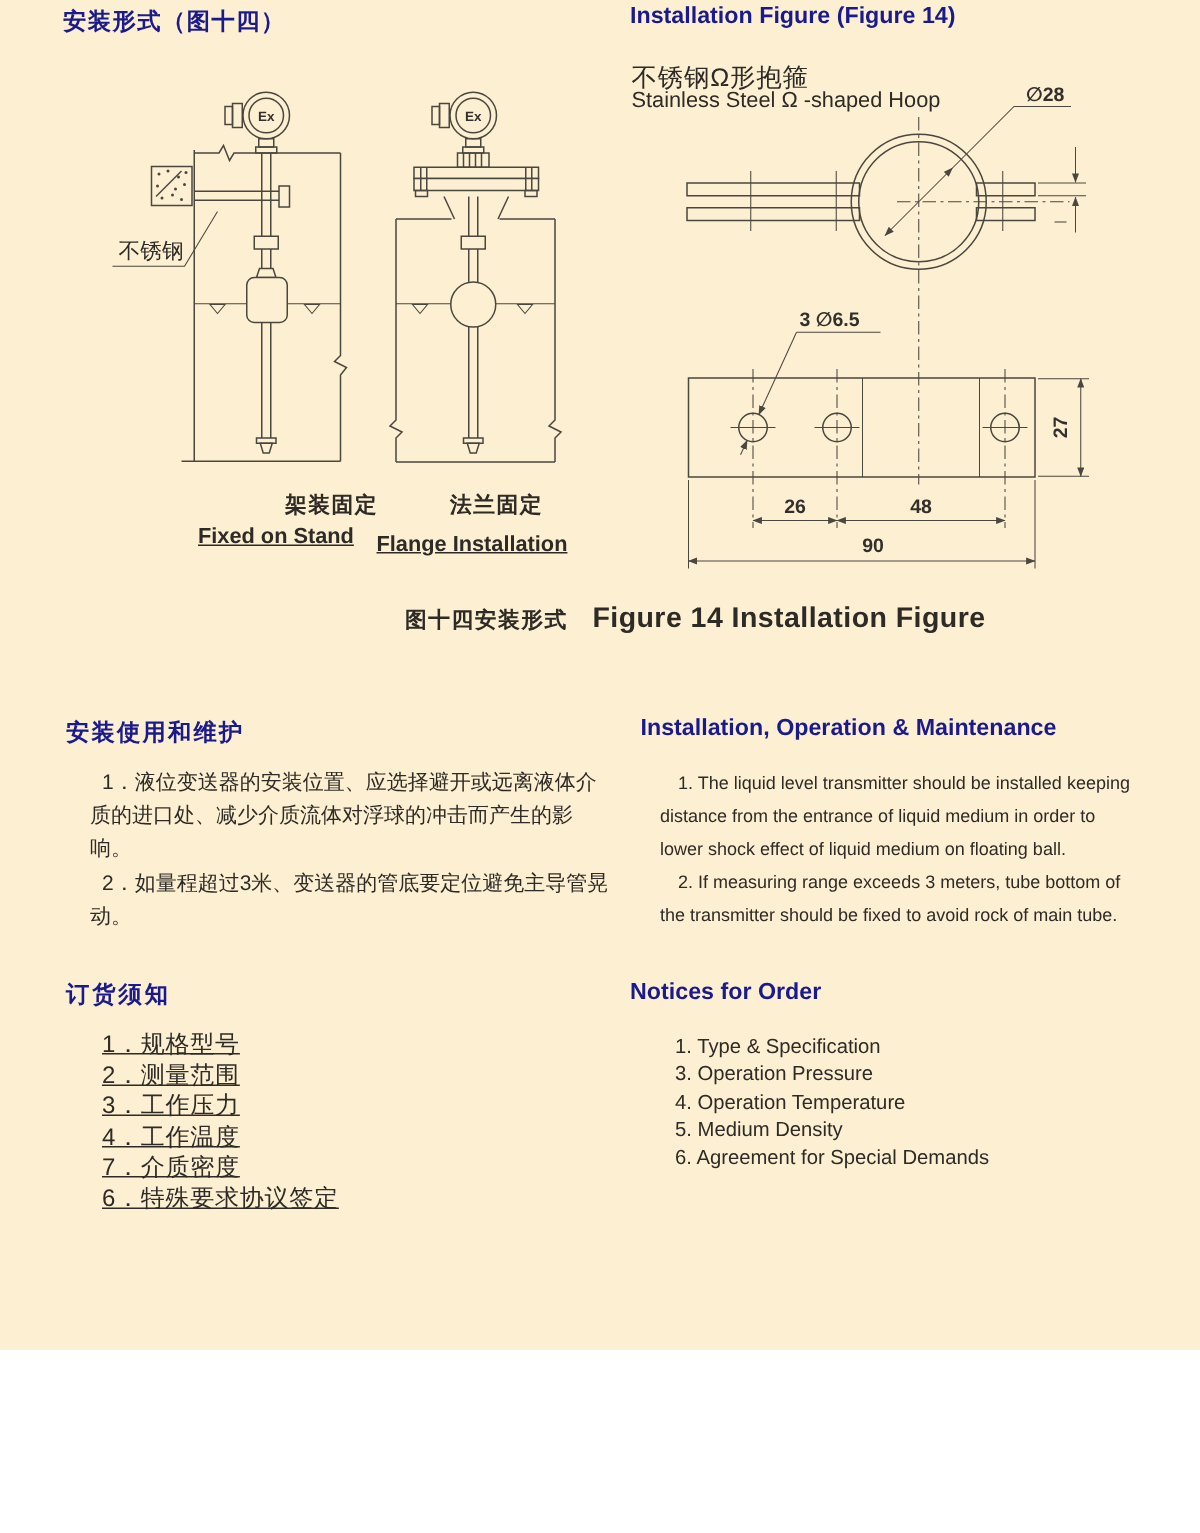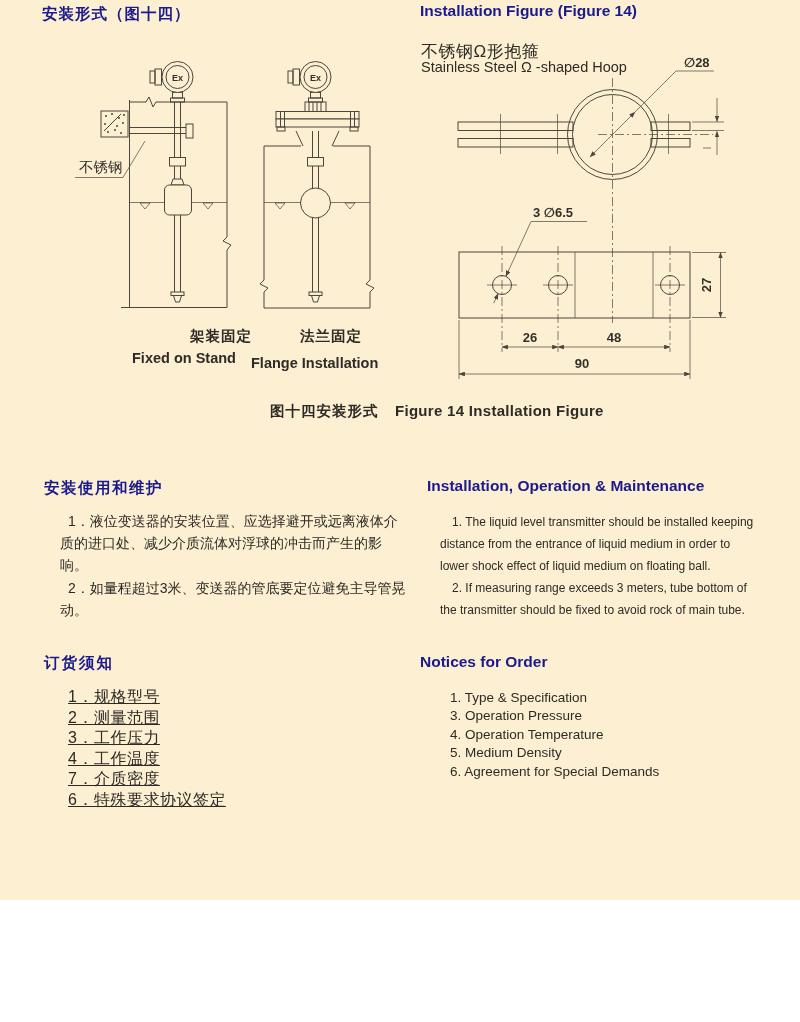--- a/index.html
+++ b/index.html
@@ -5,23 +5,23 @@
   html,body{margin:0;padding:0;}
   body{font-family:"Liberation Sans","DejaVu Sans",sans-serif;}
   #page{position:relative;width:800px;height:900px;background:#FCEFD2;overflow:hidden;color:#2E2B26;}
   .navy{color:#1A1A8C;font-weight:bold;}
   .abs{position:absolute;white-space:nowrap;}
   .h-zh{font-size:15.5px;letter-spacing:1px;}
   .h-en{font-size:15.5px;}
   .small-label{font-size:17px;letter-spacing:0.5px;}
   .med-label{font-size:14.5px;}
   .cap-zh{font-size:14.5px;font-weight:600;letter-spacing:1px;}
-  .cap-en{font-size:14.5px;font-weight:bold;}
+  .cap-en{font-size:14.5px;font-weight:bold;text-decoration:underline;}
   .fig-cap-zh{font-size:14.5px;font-weight:bold;letter-spacing:1px;}
-  .fig-cap-en{font-size:15px;font-weight:bold;letter-spacing:0.3px;}
+  .fig-cap-en{font-size:19px;font-weight:bold;letter-spacing:0.3px;}
   .body-line{font-size:14px;line-height:22.2px;white-space:nowrap;}
   .body-line.first{padding-left:8px;}
   .body-line-en{font-size:12px;line-height:22px;white-space:nowrap;}
   .body-line-en.first{padding-left:12px;}
   .list-zh .li{font-size:16px;line-height:20.6px;letter-spacing:0.5px;text-decoration:underline;}
   .list-en .li{font-size:13.5px;line-height:18.4px;}
   svg{position:absolute;overflow:visible;}
   svg line, svg path, svg rect, svg circle, svg polygon, svg polyline{stroke:#4A473F;fill:none;stroke-width:1;}
   .thin{stroke-width:0.7;}
   .cl{stroke-width:0.7;stroke-dasharray:9 3 2 3;}

